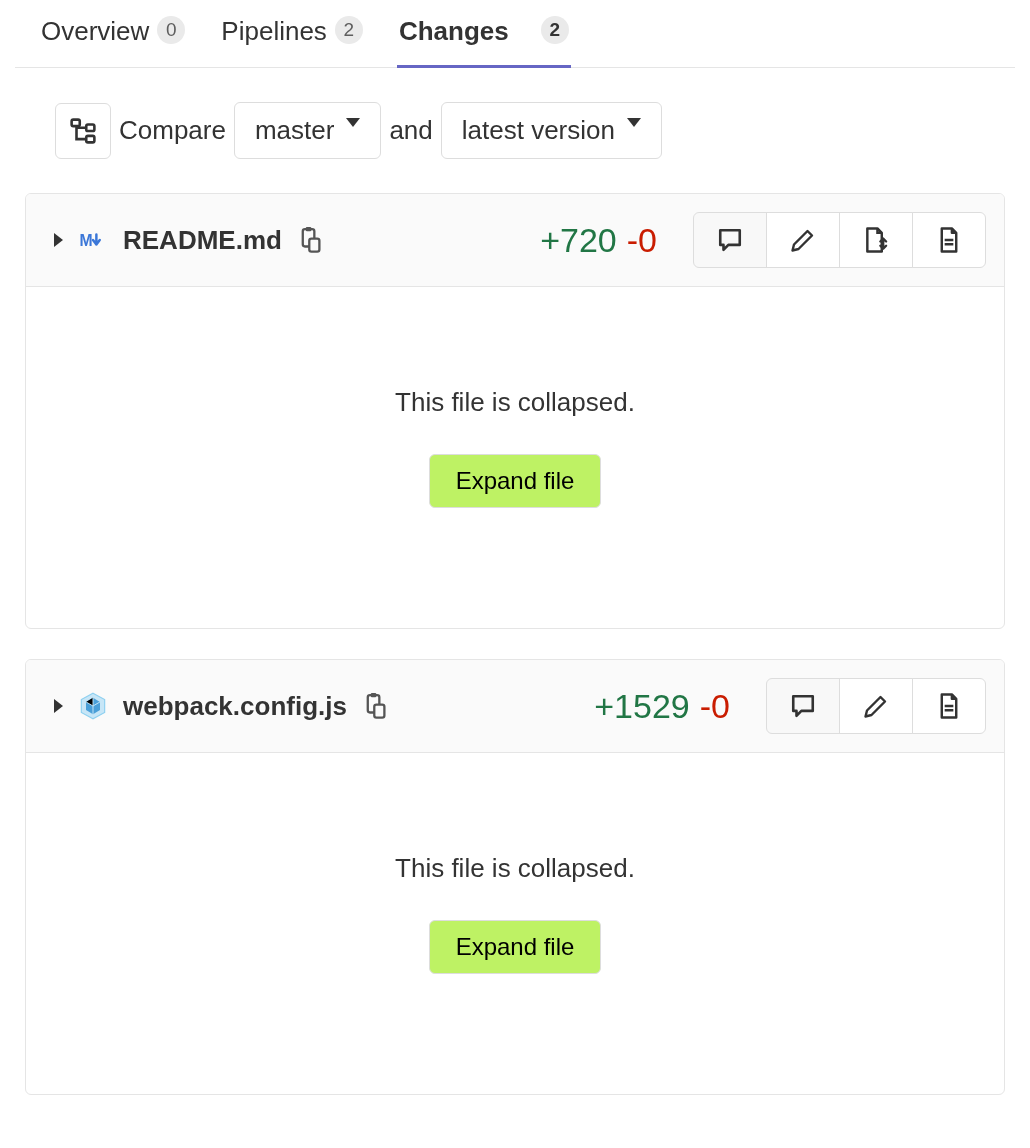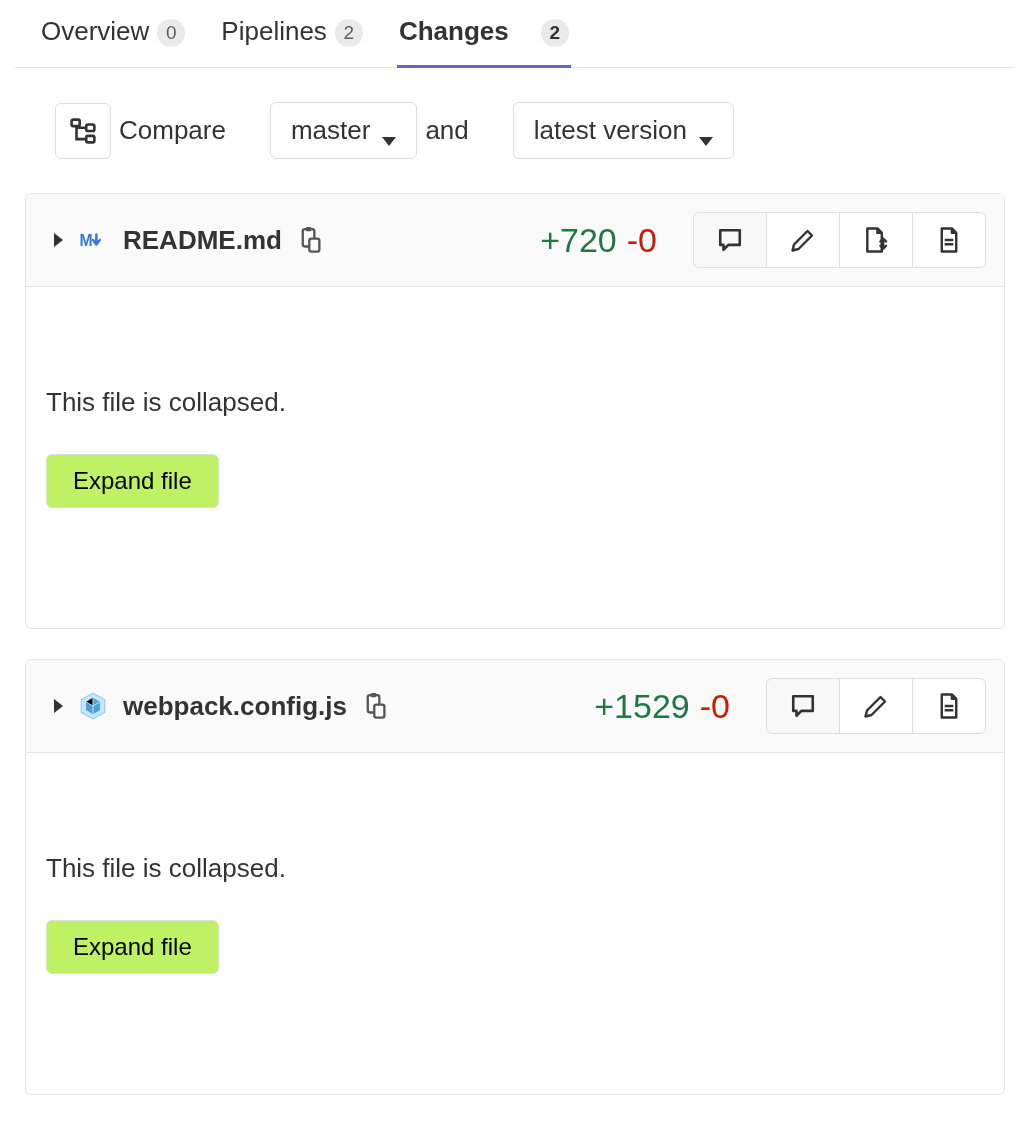--- a/index.html
+++ b/index.html
@@ -11,21 +11,21 @@
     padding: 0 15px 30px;
   }
   .tabs {
     display: flex;
     gap: 32px;
     border-bottom: 1px solid #e5e5e5;
     padding: 16px 24px 0;
   }
   .tab {
     display: flex;
-    align-items: flex-end;
+    align-items: flex-start;
     gap: 8px;
     padding: 0 2px 20px;
     cursor: pointer;
     font-size: 26px;
     color: #333;
     position: relative;
   }
   .tab.active { font-weight: 700; gap: 32px; }
   .tab.active::after {
     content: "";
@@ -66,25 +66,24 @@
     align-items: center;
     justify-content: center;
     cursor: pointer;
   }
   .dropdown {
     border: 1px solid #ddd;
     background: #fff;
     border-radius: 6px;
     padding: 12px 20px;
     display: flex;
-    align-items: flex-end;
+    align-items: flex-start;
     gap: 12px;
     cursor: pointer;
     font-size: 26px;
-    margin-left: 36px;
   }
   .chevron-down {
     width: 0; height: 0;
     border-left: 7px solid transparent;
     border-right: 7px solid transparent;
     border-top: 9px solid #333;
     margin-top: 3px;
   }
   .file-panel {
     border: 1px solid #e5e5e5;
@@ -124,21 +123,21 @@
     cursor: pointer;
     margin-left: -1px;
   }
   .file-actions .fa-btn:first-child { border-radius: 6px 0 0 6px; margin-left:0; }
   .file-actions .fa-btn:last-child { border-radius: 0 6px 6px 0; }
   .file-actions .fa-btn.shade { background: #f8f8f8; }
   .file-body {
     padding: 100px 20px 120px;
     display: flex;
     flex-direction: column;
-    align-items: flex-start;
+    align-items: center;
     gap: 36px;
   }
   .collapsed-msg { font-size: 26px; color: #333; }
   .expand-btn {
     border: 1px solid #ddd;
     background: #bef264;
     border-radius: 6px;
     padding: 12px 26px;
     font-size: 24px;
     cursor: pointer;

